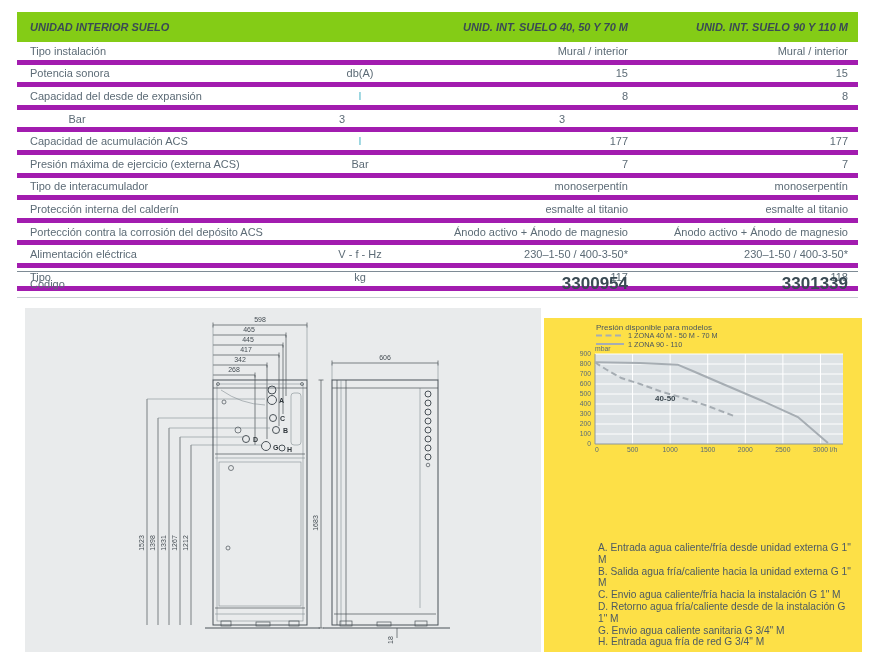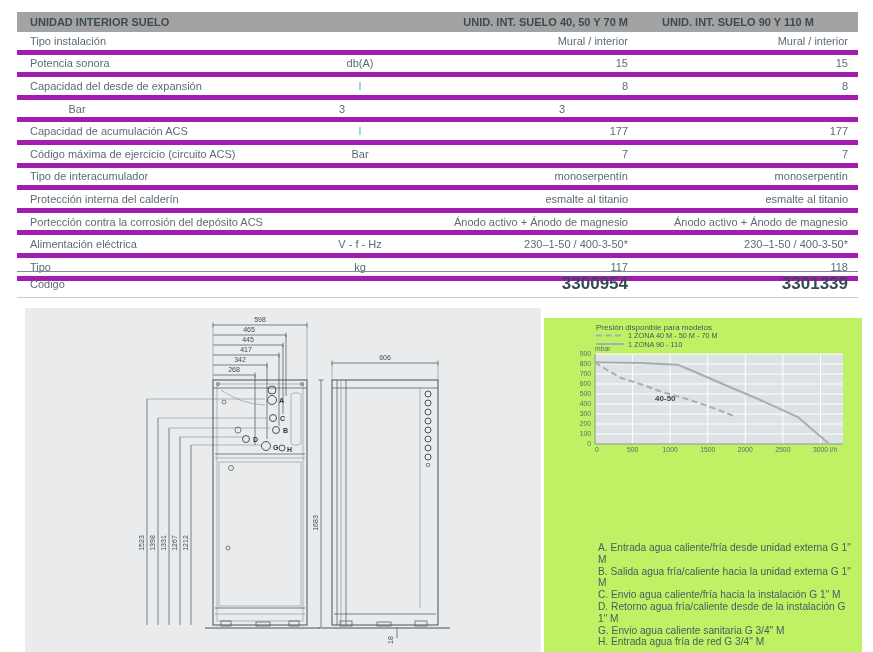--- a/index.html
+++ b/index.html
@@ -1,42 +1,42 @@
 <!DOCTYPE html>
 <html><head>
 <meta charset="utf-8">
 <style>
   html,body{margin:0;padding:0;width:873px;height:652px;background:#fff;overflow:hidden;
     font-family:"Liberation Sans", sans-serif;color:#5c6b76;}
   #stage{position:relative;width:873px;height:652px;}
 
   
   .tbl{position:absolute;left:17px;top:12px;width:841px;}
-  .t-head{display:flex;align-items:center;height:20px;background:#a3a3a3;color:#3a4a54;
-    font-size:11px;font-weight:bold;}
+  .t-head{display:flex;align-items:center;height:30px;background:#84cc16;color:#3a4a54;
+    font-size:11px;font-weight:bold;font-style:italic;}
   .t-head .h1{width:390px;padding-left:13px;}
   .t-head .h3{width:208px;text-align:right;}
-  .t-head .h4{width:220px;text-align:center;}
+  .t-head .h4{width:220px;text-align:right;}
   .t-row{display:flex;align-items:center;height:17.6px;font-size:11px;border-bottom:5px solid #a21caf;}
   .c-label{width:270px;padding-left:13px;}
   .c-unit{width:120px;text-align:center;}
   .c-unit.teal{color:#49b4c6;}
   .c-v1{width:208px;text-align:right;}
   .c-v2{width:220px;text-align:right;}
 
   .code-line-top{position:absolute;left:17px;top:271px;width:841px;height:1px;background:#7e8b95;}
   .code-row{position:absolute;left:17px;top:272px;width:841px;height:24px;display:flex;align-items:center;
     font-size:11px;}
   .code-row .c-label{color:#5c6b76;}
   .code-row .c-v1,.code-row .c-v2{font-weight:bold;color:#3a4a54;font-size:17px;}
   .code-line-bot{position:absolute;left:17px;top:297px;width:841px;height:1px;background:#c6cdd2;}
 
   
   .panel-left{position:absolute;left:25px;top:308px;width:516px;height:344px;background:#e9ebec;}
-  .panel-right{position:absolute;left:544px;top:318px;width:318px;height:334px;background:#bef264;}
+  .panel-right{position:absolute;left:544px;top:318px;width:318px;height:334px;background:#fde047;}
 
   svg{display:block;}
   svg text{font-family:"Liberation Sans", sans-serif;}
   .dim{font-size:7px;fill:#454d53;}
   .conn{font-size:7px;font-weight:bold;fill:#30373c;}
   .dk{stroke:#4a5258;stroke-width:1;fill:none;}
   .dk2{stroke:#4a5258;stroke-width:0.7;fill:none;}
   .lt{stroke:#858e94;stroke-width:0.6;fill:none;}
 
   .c-title{font-size:8px;fill:#4a565e;}
@@ -84,21 +84,21 @@
           <div class="c-v1">3</div>
           <div class="c-v2">3</div>
         </div>
         <div class="t-row">
           <div class="c-label">Capacidad de acumulación ACS</div>
           <div class="c-unit teal">l</div>
           <div class="c-v1">177</div>
           <div class="c-v2">177</div>
         </div>
         <div class="t-row">
-          <div class="c-label">Código máxima de ejercicio (circuito ACS)</div>
+          <div class="c-label">Presión máxima de ejercicio (externa ACS)</div>
           <div class="c-unit">Bar</div>
           <div class="c-v1">7</div>
           <div class="c-v2">7</div>
         </div>
         <div class="t-row">
           <div class="c-label">Tipo de interacumulador</div>
           <div class="c-unit"></div>
           <div class="c-v1">monoserpentín</div>
           <div class="c-v2">monoserpentín</div>
         </div>

